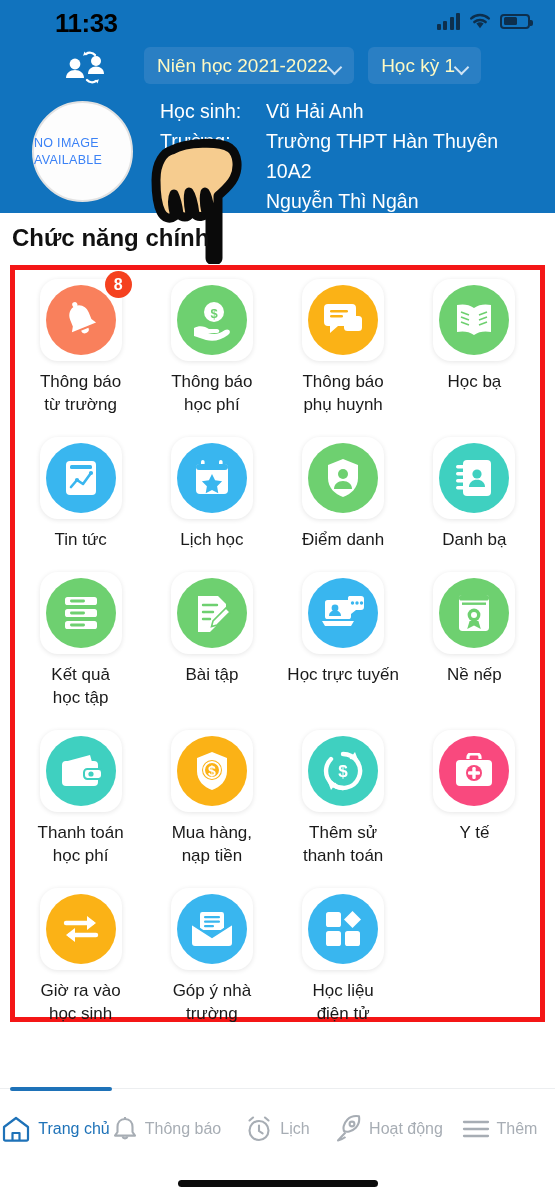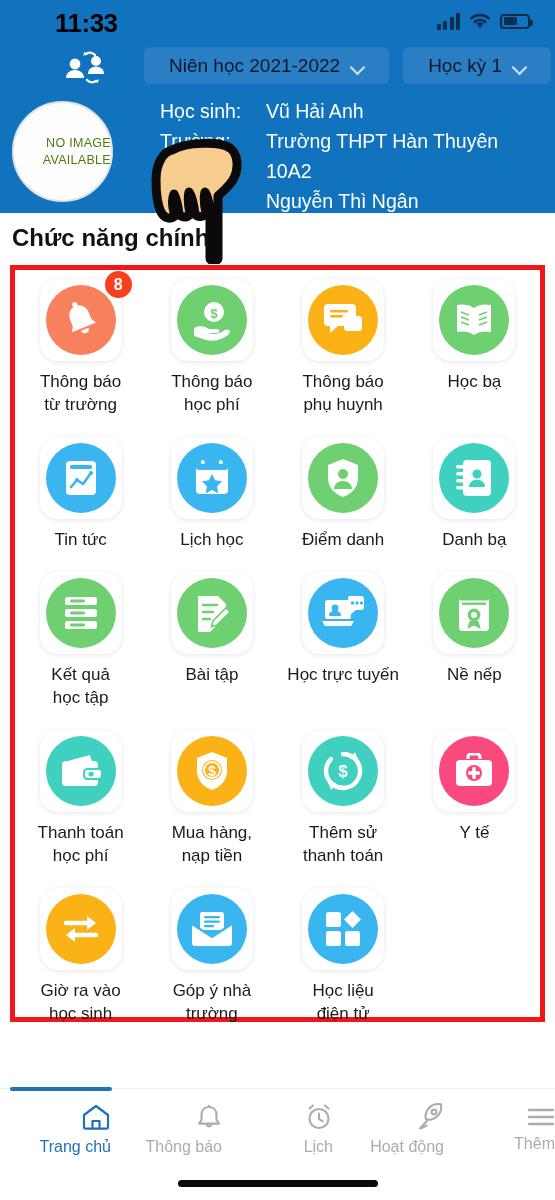--- a/index.html
+++ b/index.html
@@ -53,39 +53,39 @@
     position: absolute; left: 62px; top: 48px;
     width: 46px; height: 38px;
   }
   .chips {
     position: absolute; left: 144px; top: 47px;
     display: flex; gap: 14px;
   }
   .chip {
     background: #2a7fc4; border-radius: 6px;
     height: 37px; display: flex; align-items: center;
-    padding: 0 25px; gap: 11px;
-    color: #0f172a; font-size: 19px; white-space: nowrap;
+    padding: 0 13px; 
+    color: #fef9c3; font-size: 19px; white-space: nowrap;
   }
   .chev {
     width: 13px; height: 8px; position: relative; flex: none;
   }
   .chev::before {
     content: ""; position: absolute; left: 1px; top: 0;
     width: 9px; height: 9px;
     border-right: 2.2px solid #cfe3f4; border-bottom: 2.2px solid #cfe3f4;
     transform: rotate(45deg);
   }
 
   .avatar {
-    position: absolute; left: 12px; top: 101px;
+    position: absolute; left: 32px; top: 101px;
     width: 101px; height: 101px; border-radius: 50%;
     background: #fdfdfd; border: 2px solid #e2e2e2;
-    display: flex; flex-direction: column; align-items: flex-end; justify-content: center;
-    color: #4d7c0f; font-size: 12.5px; line-height: 1.35; text-align: center;
+    display: flex; flex-direction: column; align-items: flex-start; justify-content: center;
+    color: #3b82f6; font-size: 12.5px; line-height: 1.35; text-align: center;
     letter-spacing: 0.3px;
   }
 
   .info { position: absolute; left: 160px; top: 96px; color: #ffffff; }
   .info-row { display: flex; font-size: 19.5px; line-height: 30px; }
   .info-key { width: 106px; flex: none; }
   .info-line { font-size: 19.5px; line-height: 30px; }
 
   
   .hand { position: absolute; left: 142px; top: 136px; width: 118px; height: 128px; }
@@ -146,22 +146,22 @@
     position: absolute; left: 0; bottom: 0;
     width: 555px; height: 112px;
     background: #ffffff; border-top: 1px solid #eceef0;
   }
   .tab-indicator {
     position: absolute; left: 10px; top: -2px;
     width: 102px; height: 4px; background: #1e72b8; border-radius: 2px;
   }
   .tabs { display: flex; height: 80px; }
   .tab {
-    flex: 1; display: flex; flex-direction: column;
-    align-items: flex-end; justify-content: center; gap: 7px;
+    flex: 1; display: flex; 
+    align-items: center; justify-content: center; gap: 7px;
     color: #a7adb4; font-size: 16px;
   }
   .tab.active { color: #1e72b8; }
   .tab svg { display: block; }
   .home-indicator {
     position: absolute; left: 50%; transform: translateX(-50%);
     bottom: 13px; width: 200px; height: 7px;
     background: #0b0b0b; border-radius: 4px;
   }
 </style>

